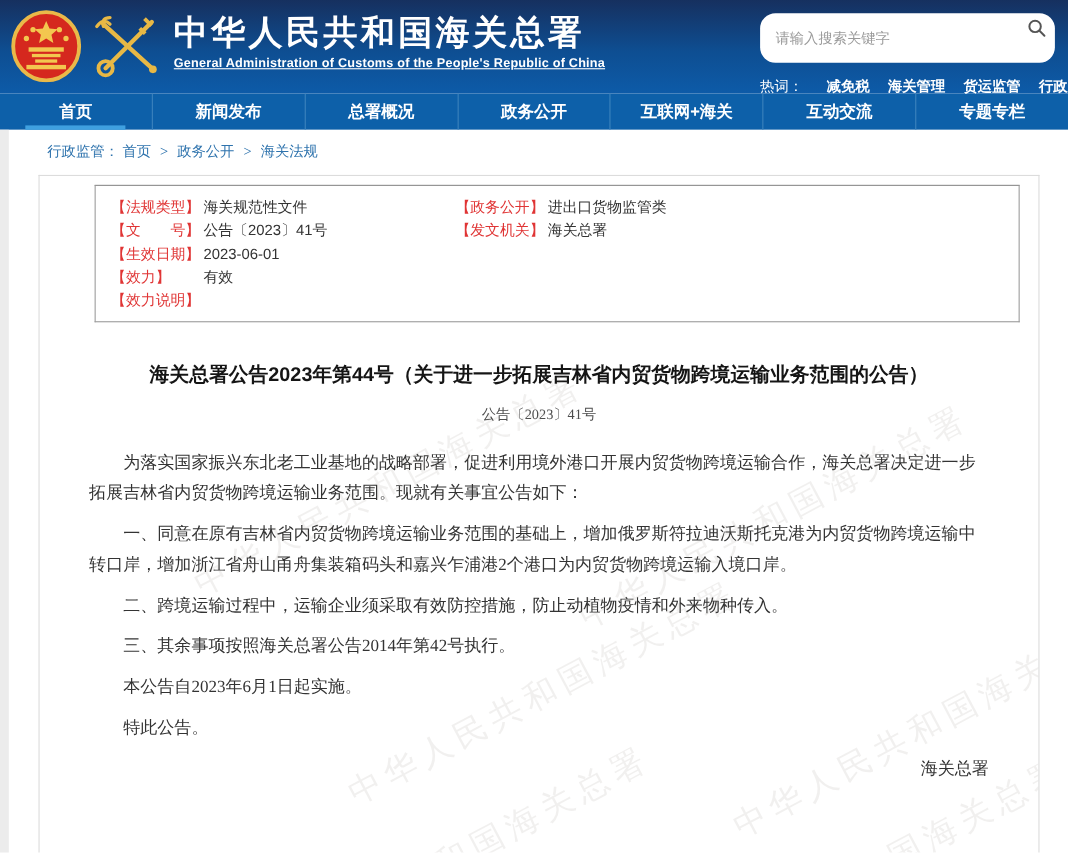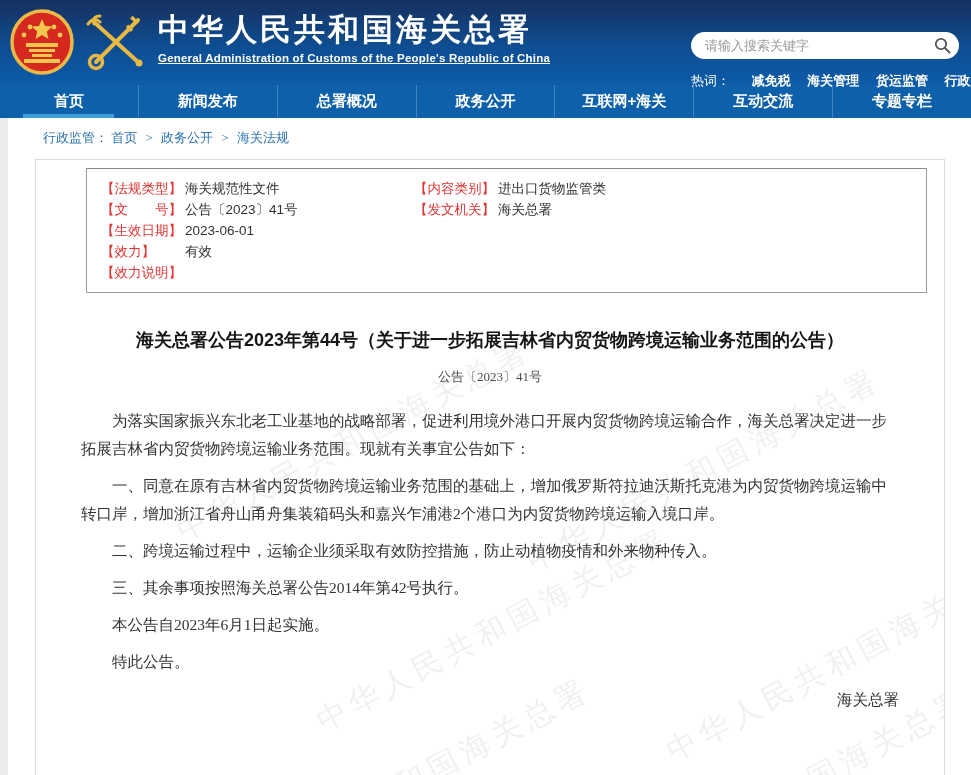--- a/index.html
+++ b/index.html
@@ -9,22 +9,22 @@
   
   .site-header { position: relative; height: 85px;
     background: linear-gradient(180deg, #16305f 0%, #0e4e92 55%, #0d5ba8 100%); }
   .emblem { position: absolute; left: 10px; top: 9px; width: 64px; height: 66px; }
   .customs-logo { position: absolute; left: 82px; top: 8px; width: 68px; height: 68px; }
   .title-block { position: absolute; left: 158px; top: 12px; color: #fff; }
   .site-title { font-size: 31px; font-weight: bold; letter-spacing: 3px; line-height: 36px; }
   .site-subtitle { font-size: 11.5px; font-weight: bold; margin-top: 4px; letter-spacing: .2px; text-decoration: underline; }
 
   .search-area { position: absolute; right: 8px; top: 12px; width: 272px; }
-  .search-pill { position: relative; width: 268px; height: 27px; background: #fff;
-    border-radius: 14px; overflow: hidden; margin-top: 20px; }
+  .search-pill { position: relative; width: 268px; height: 45px; background: #fff;
+    border-radius: 14px; overflow: hidden; }
   .search-pill input { width: 100%; height: 100%; border: none; outline: none;
     padding: 0 30px 0 14px; font-size: 13px; color: #333; background: transparent;
     font-family: "Liberation Sans", sans-serif; }
   .search-pill input::placeholder { color: #9a9a9a; }
   .search-btn { position: absolute; right: 8px; top: 5px; width: 17px; height: 17px;
     background: none; border: none; cursor: pointer; padding: 0; }
   .hot-words { margin-top: 13px; font-size: 13px; color: #fff; white-space: nowrap; }
   .hot-words a { color: #fff; text-decoration: none; margin-right: 13px; font-weight: bold; }
   .hot-label { margin-right: 18px; }
 
@@ -144,21 +144,21 @@
   <a href="#">政务公开</a>
   <span class="crumb-sep">&gt;</span>
   <a href="#">海关法规</a>
 </div>
 
 <div class="content-box">
 
   <div class="meta-box">
     <div class="meta-row">
       <span><span class="meta-label">【法规类型】</span><span class="meta-value">海关规范性文件</span></span>
-      <span><span class="meta-label">【内容类别】</span><span class="meta-value">进出口货物监管类</span></span>
+      <span><span class="meta-label">【政务公开】</span><span class="meta-value">进出口货物监管类</span></span>
     </div>
     <div class="meta-row">
       <span><span class="meta-label">【文　　号】</span><span class="meta-value">公告〔2023〕41号</span></span>
       <span><span class="meta-label">【发文机关】</span><span class="meta-value">海关总署</span></span>
     </div>
     <div class="meta-row">
       <span><span class="meta-label">【生效日期】</span><span class="meta-value">2023-06-01</span></span>
     </div>
     <div class="meta-row">
       <span><span class="meta-label">【效力】</span><span class="meta-value">有效</span></span>

